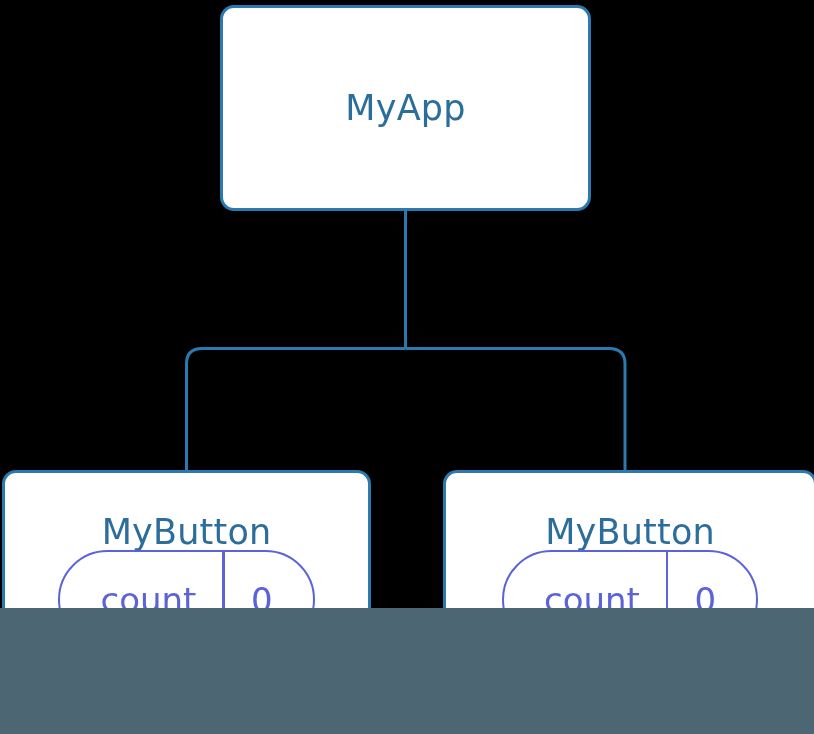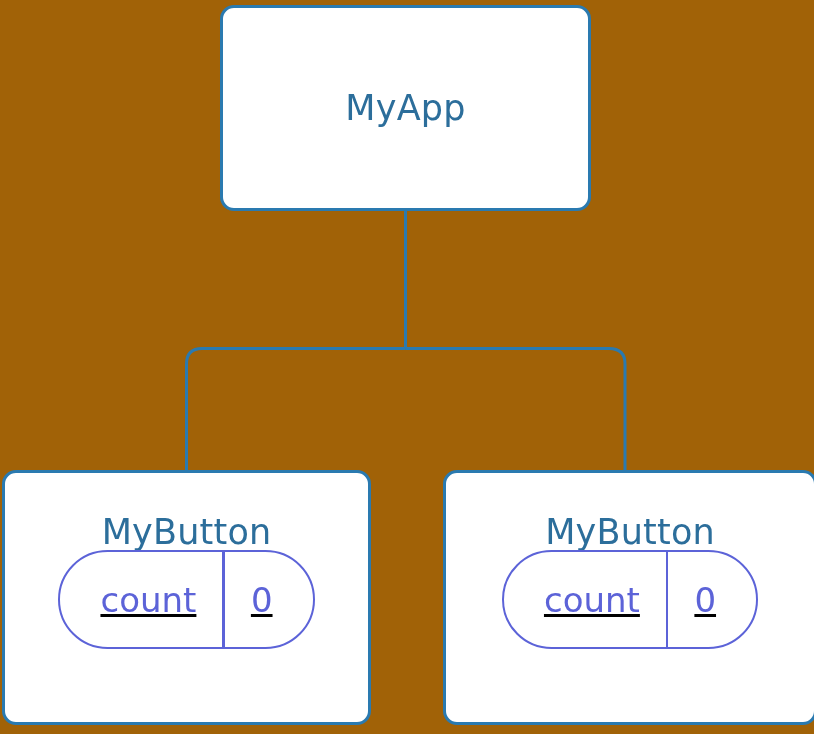--- a/index.html
+++ b/index.html
@@ -4,22 +4,22 @@
 <title>Component Tree Diagram</title>
 <style>
   html, body {
     margin: 0;
     padding: 0;
     background: #4c6673;
   }
   #stage {
     position: relative;
     width: 814px;
-    height: 734px;
-    background: #a16207;
+    height: 608px;
+    background: #000000;
     overflow: hidden;
     font-family: "DejaVu Sans", "Liberation Sans", sans-serif;
   }
   #edges {
     position: absolute;
     left: 0;
     top: 0;
     width: 814px;
     height: 734px;
     pointer-events: none;

